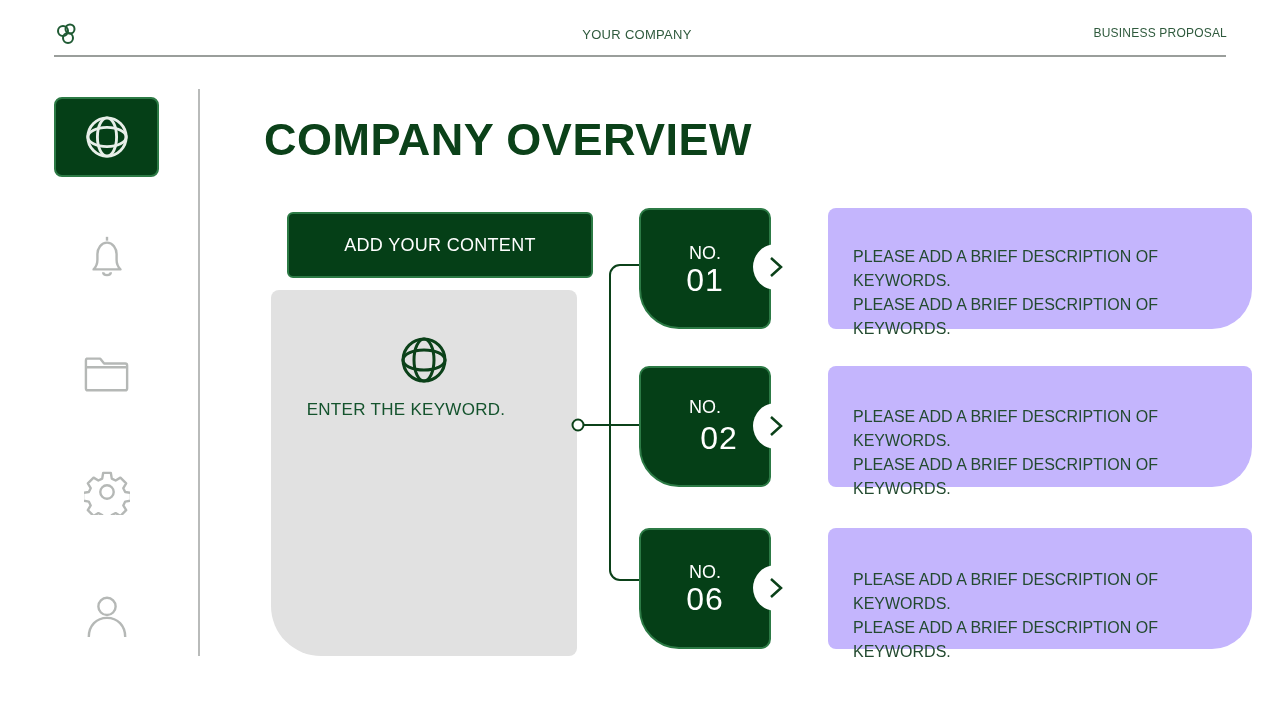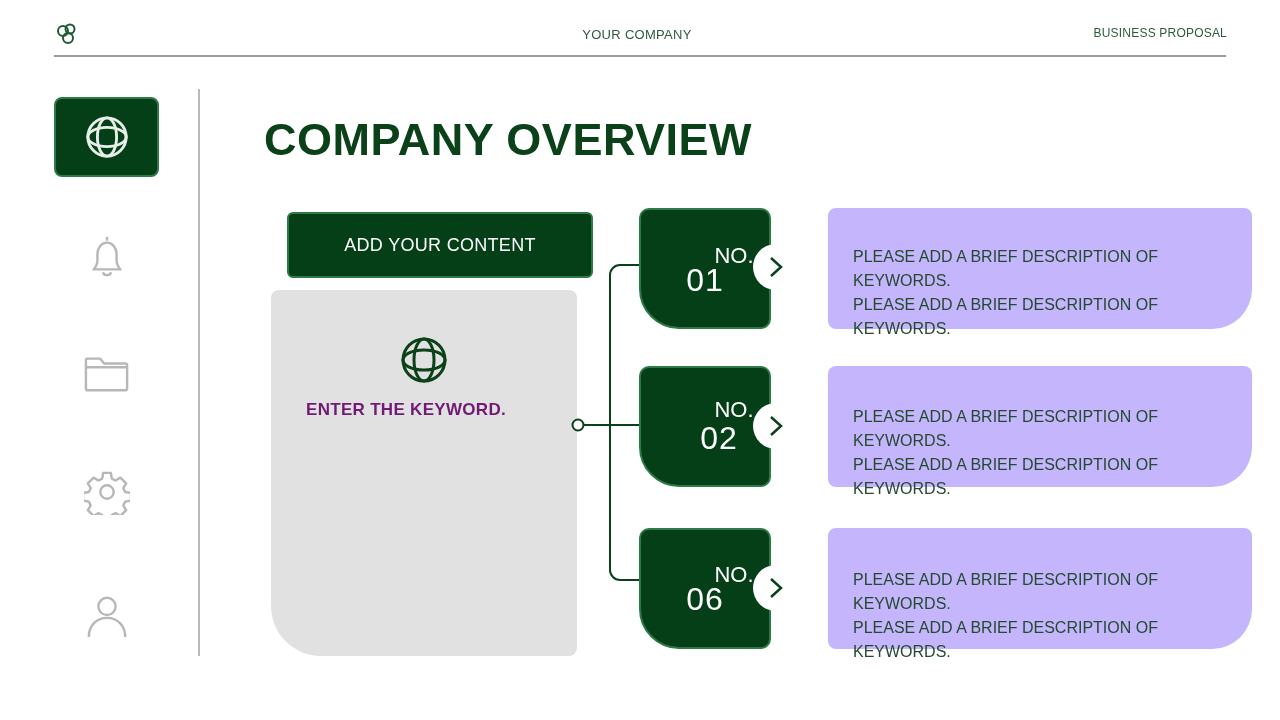--- a/index.html
+++ b/index.html
@@ -15,27 +15,27 @@
   .sidebar-item.active { background: #053f17; border: 2px solid #2c7a45; }
   .sidebar-item svg { width: 46px; height: 46px; }
   .sidebar-rule { position: absolute; left: 198px; top: 89px; width: 2px; height: 567px; background: #b9bbba; }
 
   .page-title { position: absolute; left: 264px; top: 114px; font-size: 45px; font-weight: 700; color: #0b4119; letter-spacing: 0.5px; }
 
   .add-btn { position: absolute; left: 271px; top: 212px; width: 306px; height: 66px; background: #053f17; border: 2px solid #2c7a45; border-radius: 6px; color: #ffffff; font-size: 18px; display: flex; align-items: center; justify-content: center; letter-spacing: 0.3px; margin-left: 16px; }
 
   .keyword-card { position: absolute; left: 271px; top: 290px; width: 306px; height: 366px; background: #e1e1e1; border-radius: 8px 8px 8px 50px; }
   .keyword-card .globe { position: absolute; left: 129px; top: 46px; width: 48px; height: 48px; }
-  .keyword-card .kw-title { position: absolute; left: 0; width: 270px; top: 110px; text-align: center; font-size: 17px; font-weight: 700; color: #701a75; letter-spacing: 0.3px; }
+  .keyword-card .kw-title { position: absolute; left: 0; width: 270px; top: 110px; text-align: center; font-size: 17px; font-weight: 400; color: #14532d; letter-spacing: 0.3px; }
   .keyword-card .kw-body { position: absolute; left: 37px; width: 230px; top: 146px; font-size: 16px; line-height: 25px; text-align: justify; color: #234a30; letter-spacing: 0.2px; }
 
   .connector { position: absolute; left: 570px; top: 260px; width: 80px; height: 330px; }
 
   .num-box { position: absolute; left: 639px; width: 132px; height: 121px; background: #053f17; border: 2px solid #2c7a45; border-radius: 10px 10px 10px 40px; color: #ffffff; text-align: center; }
-  .num-box .no { position: absolute; left: 0; width: 128px; top: 33px; font-size: 22px; margin-left: 29px; }
+  .num-box .no { position: absolute; left: 0; width: 128px; top: 33px; font-size: 18px; }
   .num-box .num { position: absolute; left: 0; width: 128px; top: 52px; font-size: 32px; font-weight: 400; letter-spacing: 1px; }
 
   .chev { position: absolute; left: 753px; width: 46px; height: 46px; background: #ffffff; border-radius: 50%; display: flex; align-items: center; justify-content: center; z-index: 3; }
   .chev svg { width: 18px; height: 22px; }
 
   .desc-card { position: absolute; left: 828px; width: 424px; height: 121px; background: #c4b5fd; border-radius: 8px 8px 40px 8px; }
   .desc-card .desc { position: absolute; left: 25px; width: 395px; font-size: 16px; line-height: 24px; color: #234a30; }
 </style>
 </head>
 <body>

